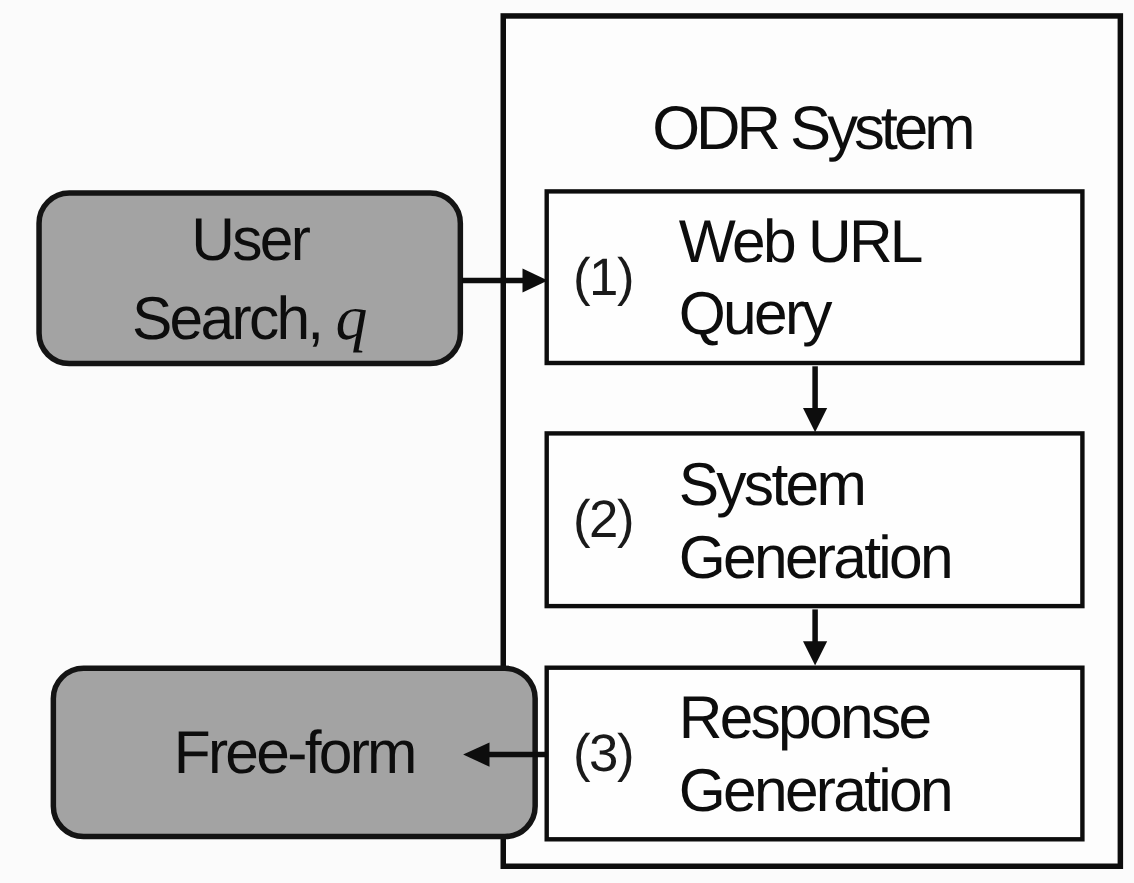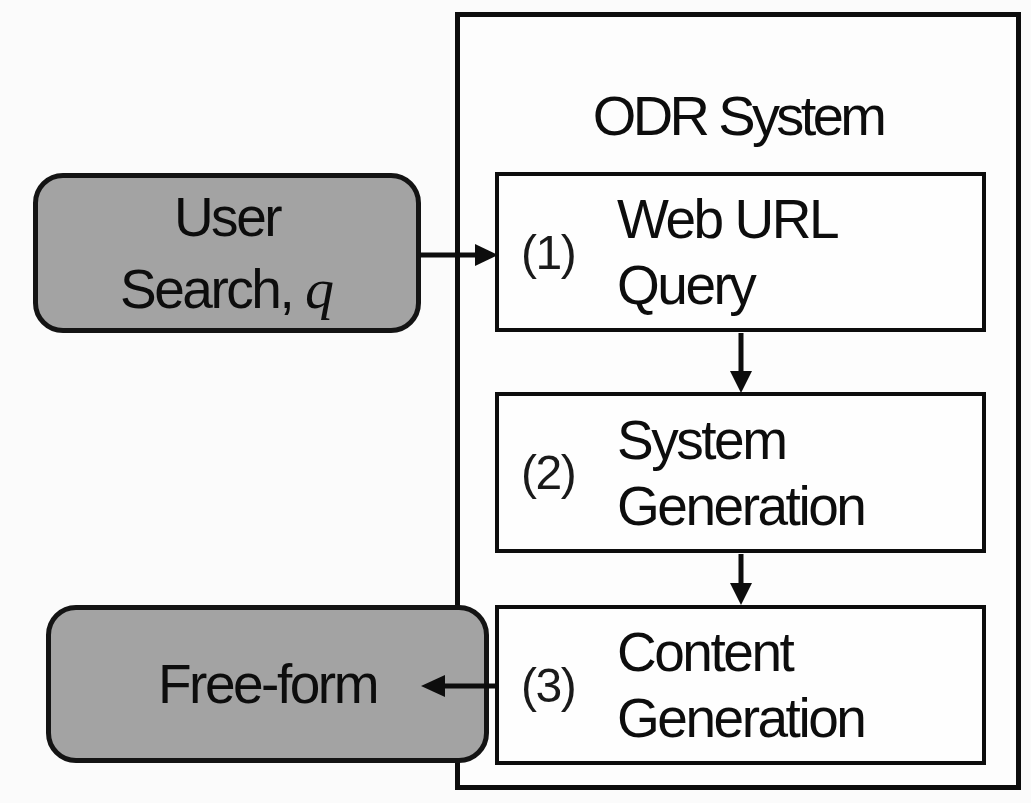--- a/index.html
+++ b/index.html
@@ -152,21 +152,21 @@
     <span class="step-number">(2)</span>
     <div class="step-label">
       <div>System</div>
       <div>Generation</div>
     </div>
   </div>
 
   <div class="step-box step-3">
     <span class="step-number">(3)</span>
     <div class="step-label">
-      <div>Content</div>
+      <div>Response</div>
       <div>Generation</div>
     </div>
   </div>
 
   <div class="node node-user-query">
     <div class="node-line">User</div>
     <div class="node-line"><span>Search, </span><span class="math-var">q</span></div>
   </div>
 
   <div class="node node-free-form">

